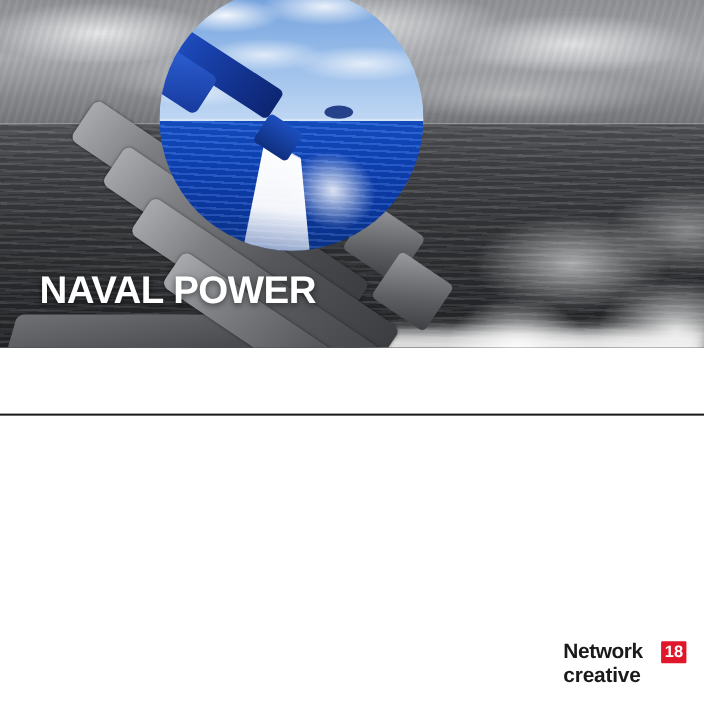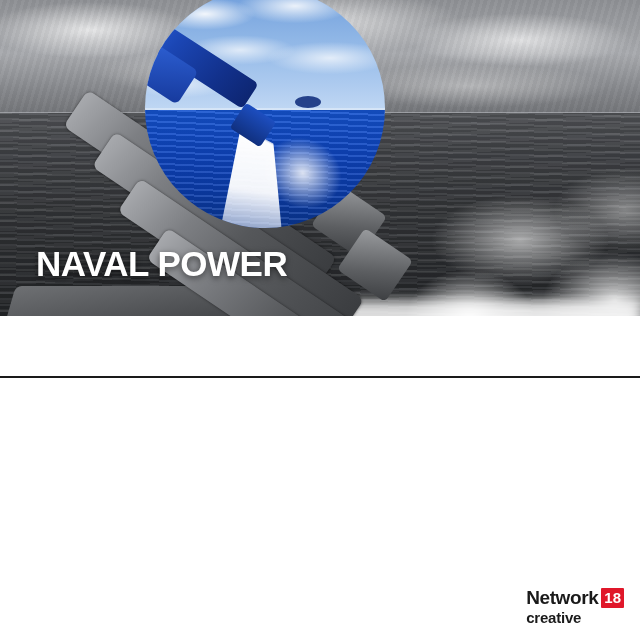--- a/index.html
+++ b/index.html
@@ -175,26 +175,26 @@
   .panel-topline {
     position:absolute; left:0; top:376px; width:640px; height:2px;
     background:#1a1a1a;
   }
 
   
   .logo { position:absolute; right:16px; bottom:14px; }
   .logo-row { display:flex; align-items:center; justify-content:flex-end; }
   .logo-word { font-size:19px; font-weight:bold; color:#1a1a1a; letter-spacing:-.4px; }
   .logo-18 {
-    margin-left:3px; background:#e0172a; color:#ffffff;
+    margin-left:17px; background:#e0172a; color:#ffffff;
     font-size:15px; font-weight:bold; line-height:18px;
     padding:1px 3px 1px 3px; border-radius:1px;
   }
   .logo-sub {
-    font-size:15px; font-weight:bold; color:#1a1a1a;
+    font-size:19px; font-weight:bold; color:#1a1a1a;
     letter-spacing:-.2px; margin-top:0px;
   }
 </style>
 </head>
 <body>
 
 <div id="page">
 
   <div class="photo-band">
     <div class="sky"></div>

